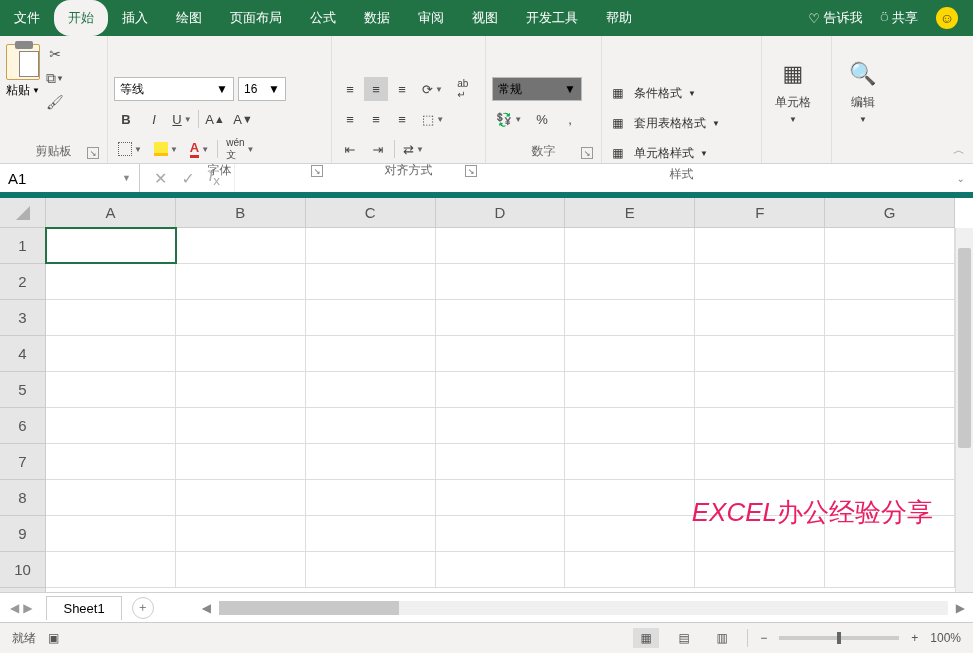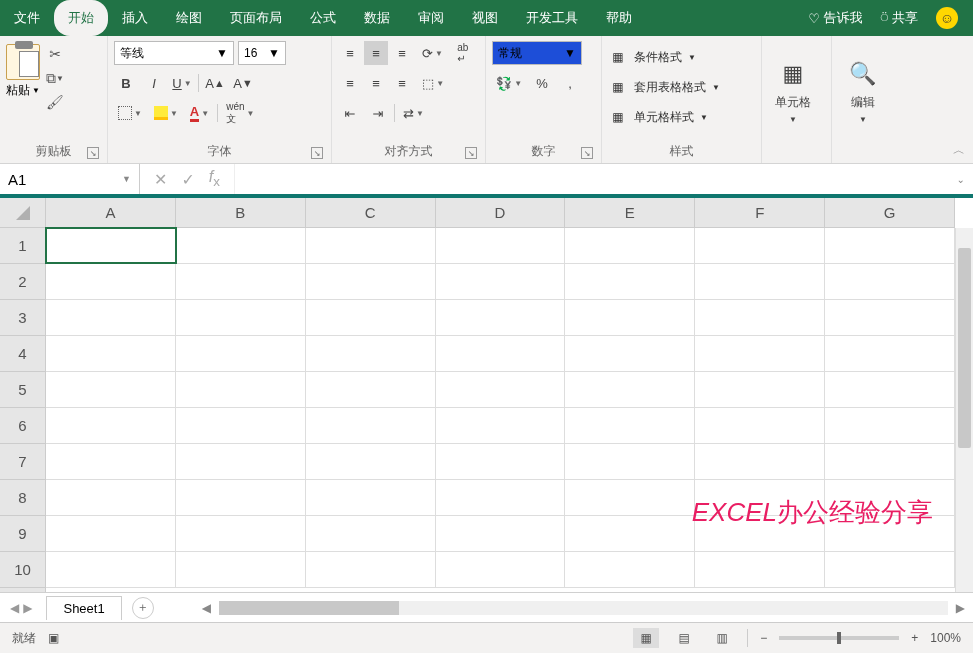--- a/index.html
+++ b/index.html
@@ -8,51 +8,51 @@
   
   .tabbar { height: 36px; background: #217346; display: flex; align-items: stretch; color: #fff; font-size: 13px; }
   .tab { padding: 0 14px; display: flex; align-items: center; cursor: pointer; border-radius: 16px; }
   .tab.active { background: #f3f2f1; color: #217346; }
   .tabbar-right { margin-left: auto; display: flex; align-items: center; gap: 18px; padding-right: 15px; }
   .smiley { width: 22px; height: 22px; border-radius: 50%; background: #ffd700; display:flex; align-items:center; justify-content:center; font-size:14px; color:#333; }
 
   
   .ribbon { height: 128px; background: #f3f2f1; border-bottom: 1px solid #d4d4d4; display: flex; position: relative; }
   .rgroup { padding: 4px 6px 2px 6px; border-right: 1px solid #e0e0e0; display: flex; flex-direction: column; justify-content: space-between; }
-  .rgroup-rows { display: flex; flex-direction: column; gap: 4px; flex: 1; }
+  .rgroup-rows { display: flex; flex-direction: column; gap: 4px; flex: 1; margin-top: 36px; }
   .rgroup-row { display: flex; align-items: center; gap: 4px; height: 26px; }
   .rgroup-label { text-align: center; font-size: 12px; color: #666; height: 20px; display:flex; align-items:center; justify-content:center; position:relative; }
   .launcher { position:absolute; right:2px; bottom:2px; width:12px; height:12px; border:1px solid #999; font-size:8px; display:flex; align-items:center; justify-content:center; color:#666; }
 
   .rbtn { min-width:24px; height:24px; display:flex; align-items:center; justify-content:center; font-size:13px; color:#444; cursor:pointer; position:relative; }
   .rbtn .dd { font-size:8px; color:#666; margin-left:2px; }
   .rbtn.wide { padding:0 4px; }
   .bigbtn { width: 50px; display:flex; flex-direction:column; align-items:center; justify-content:center; gap:4px; font-size:12px; color:#444; cursor:pointer; }
   .bigbtn .icon { width:32px; height:32px; display:flex; align-items:center; justify-content:center; font-size:22px; }
 
   .clipboard-col { display:flex; flex-direction:column; align-items:center; gap:2px; }
   .paste-icon { width:34px; height:36px; border:1px solid #c8a050; background:#fff6e0; border-radius:2px; position:relative; }
   .paste-icon::before { content:""; position:absolute; top:-4px; left:8px; width:18px; height:8px; background:#888; border-radius:2px; }
   .paste-icon::after { content:""; position:absolute; top:6px; left:12px; width:18px; height:24px; background:#fff; border:1px solid #888; }
   .side-col { display:flex; flex-direction:column; gap:4px; margin-left:4px; }
   .cut-icon, .copy-icon, .brush-icon { width:22px; height:20px; display:flex; align-items:center; justify-content:center; font-size:14px; color:#555; }
 
   .fontbox { border:1px solid #bbb; background:#fff; height:24px; padding:0 5px; display:flex; align-items:center; font-size:12px; min-width:120px; justify-content:space-between; }
   .sizebox { border:1px solid #bbb; background:#fff; height:24px; padding:0 5px; display:flex; align-items:center; font-size:12px; width:48px; justify-content:space-between; }
-  .numfmt { border:1px solid #bbb; background:#1d4ed8; height:24px; padding:0 5px; display:flex; align-items:center; font-size:12px; width:90px; justify-content:space-between; }
+  .numfmt { border:1px solid #bbb; background:#737373; height:24px; padding:0 5px; display:flex; align-items:center; font-size:12px; width:90px; justify-content:space-between; }
 
   .align-grid { display:grid; grid-template-columns:repeat(3,24px); gap:2px; }
 
   .style-row { display:flex; align-items:center; gap:6px; height:26px; cursor:pointer; font-size:12px; color:#333; white-space:nowrap; }
   .style-row .icon { width:20px; height:20px; display:flex; align-items:center; justify-content:center; }
 
   .collapse-caret { position:absolute; right:8px; bottom:4px; font-size:12px; color:#888; cursor:pointer; }
 
   
-  .fbar { height:34px; background:#fff; border-bottom:4px solid #0f766e; display:flex; align-items:stretch; }
+  .fbar { height:34px; background:#fff; border-bottom:6px solid #0f766e; display:flex; align-items:stretch; }
   .namebox { width:140px; border-right:1px solid #ccc; display:flex; align-items:center; padding:0 8px; font-size:15px; justify-content:space-between; }
   .fbar-btns { display:flex; align-items:center; gap:14px; padding:0 14px; color:#aaa; border-right:1px solid #eee; }
   .finsert { flex:1; display:flex; align-items:center; padding:0 8px; position:relative; }
   .finsert .dd { position:absolute; right:8px; font-size:10px; color:#888; }
 
   
   .grid-wrap { position:relative; height: 395px; overflow:hidden; border-bottom:1px solid #d0d0d0; }
   .corner { position:absolute; top:0; left:0; width:46px; height:30px; background:#e6e6e6; border-right:1px solid #ccc; border-bottom:1px solid #ccc; display:flex; align-items:center; justify-content:center; }
   .corner svg { width:14px; height:14px; }
   .colhdrs { position:absolute; top:0; left:46px; right:18px; height:30px; background:#e6e6e6; display:flex; border-bottom:1px solid #ccc; }

